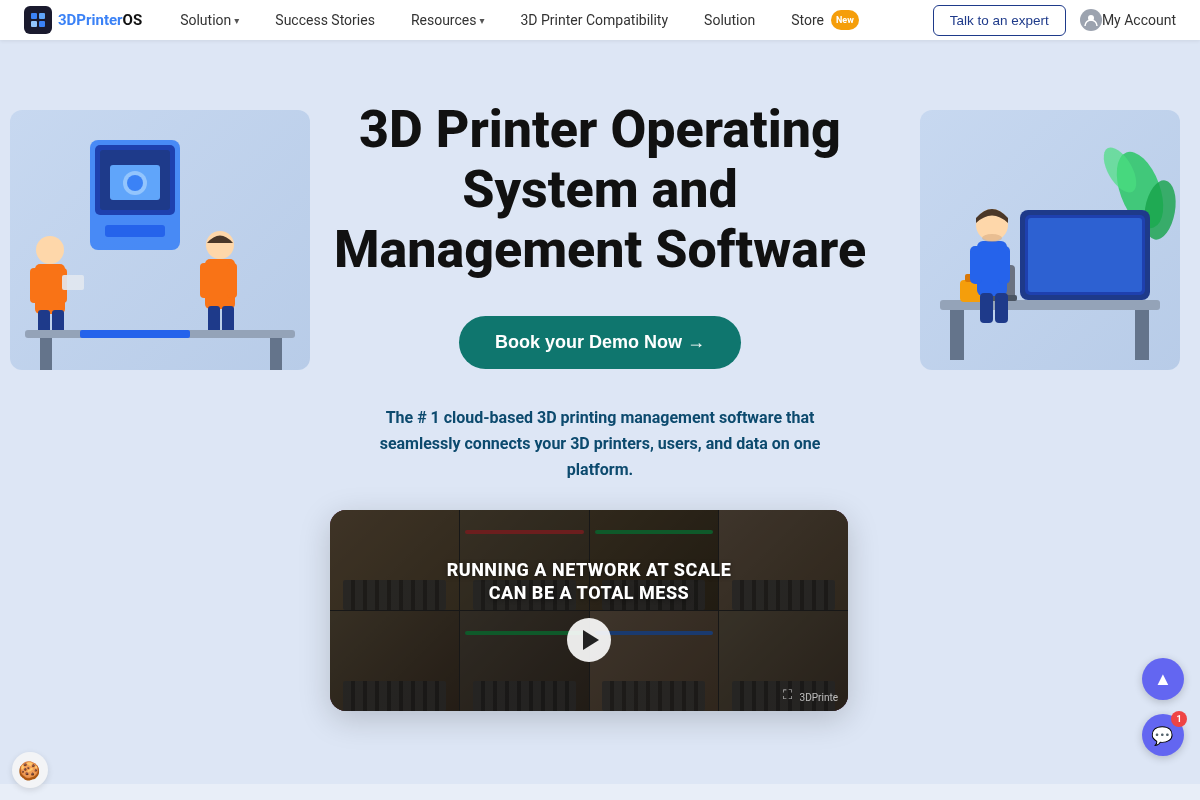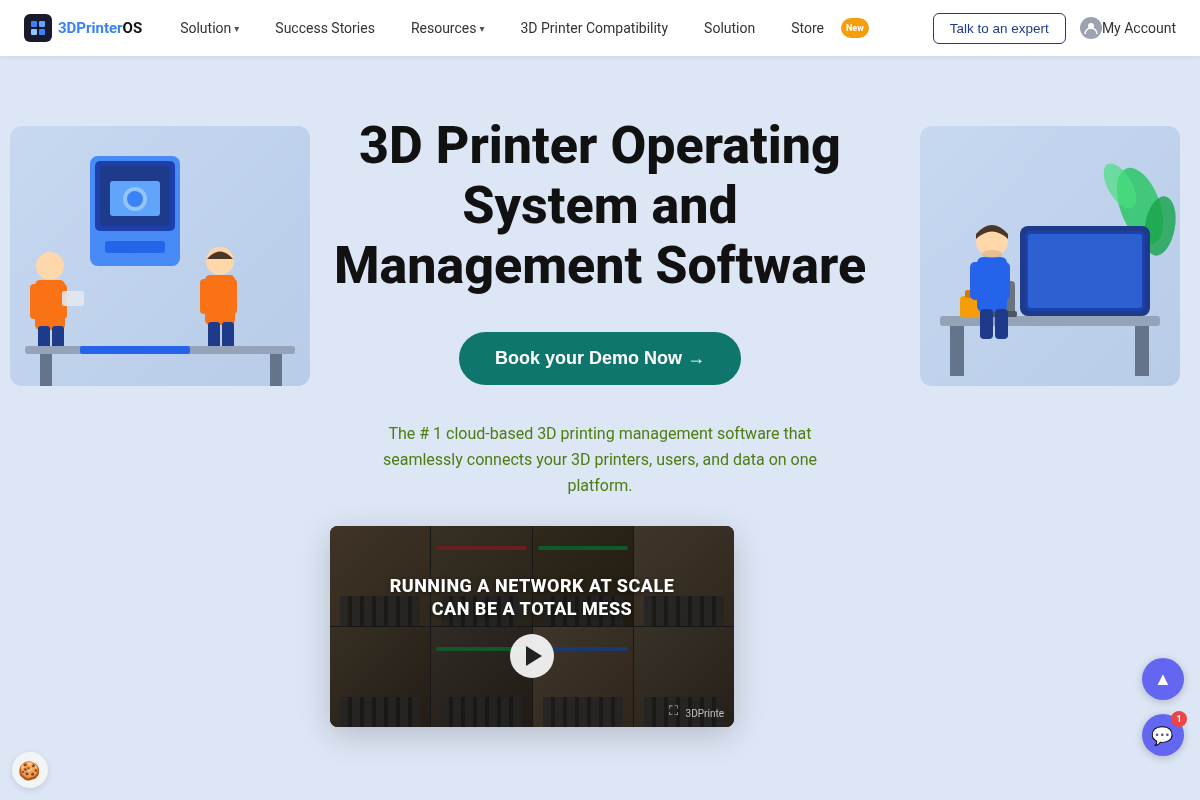--- a/index.html
+++ b/index.html
@@ -4,21 +4,21 @@
   <style>
     * { margin: 0; padding: 0; box-sizing: border-box; }
     body { font-family: -apple-system, BlinkMacSystemFont, 'Segoe UI', Roboto, sans-serif; background: #e8eef8; width: 1200px; height: 800px; overflow: hidden; position: relative; }
 
     
     .navbar {
       background: #fff;
       display: flex;
       align-items: center;
       padding: 0 24px;
-      height: 56px;
+      height: 40px;
       box-shadow: 0 1px 4px rgba(0,0,0,0.08);
       position: relative;
       z-index: 10;
     }
     .navbar-logo {
       display: flex;
       align-items: center;
       gap: 6px;
       margin-right: 28px;
       text-decoration: none;
@@ -50,21 +50,21 @@
     .nav-chevron {
       font-size: 10px; color: #555;
     }
     .store-badge {
       background: #f59e0b;
       color: #fff;
       font-size: 9px;
       font-weight: 700;
       padding: 5px 5px;
       border-radius: 10px;
-      margin-left: 14px;
+      margin-left: 4px;
       vertical-align: middle;
     }
     .nav-right {
       display: flex; align-items: center; gap: 14px;
     }
     .btn-expert {
       border: 1.5px solid #1e3a8a;
       background: transparent;
       color: #1e3a8a;
       font-size: 13.5px;
@@ -137,30 +137,31 @@
       border-radius: 50px;
       border: none;
       cursor: pointer;
       display: inline-flex;
       align-items: center;
       gap: 10px;
       margin-bottom: 36px;
     }
     .hero-desc {
       font-size: 16px;
-      color: #4d7c0f;
+      color: #0c4a6e;
       line-height: 1.6;
       max-width: 460px;
       margin: 0 auto 28px;
+      font-weight: bold;
     }
 
     
     .video-thumb {
-      width: 404px;
-      border-radius: 8px;
+      width: 518px;
+      border-radius: 16px;
       overflow: hidden;
       position: relative;
       box-shadow: 0 8px 32px rgba(0,0,0,0.18);
       cursor: pointer;
       background: #a21caf;
     }
     .video-grid {
       display: grid;
       grid-template-columns: 1fr 1fr 1fr 1fr;
       grid-template-rows: 1fr 1fr;

